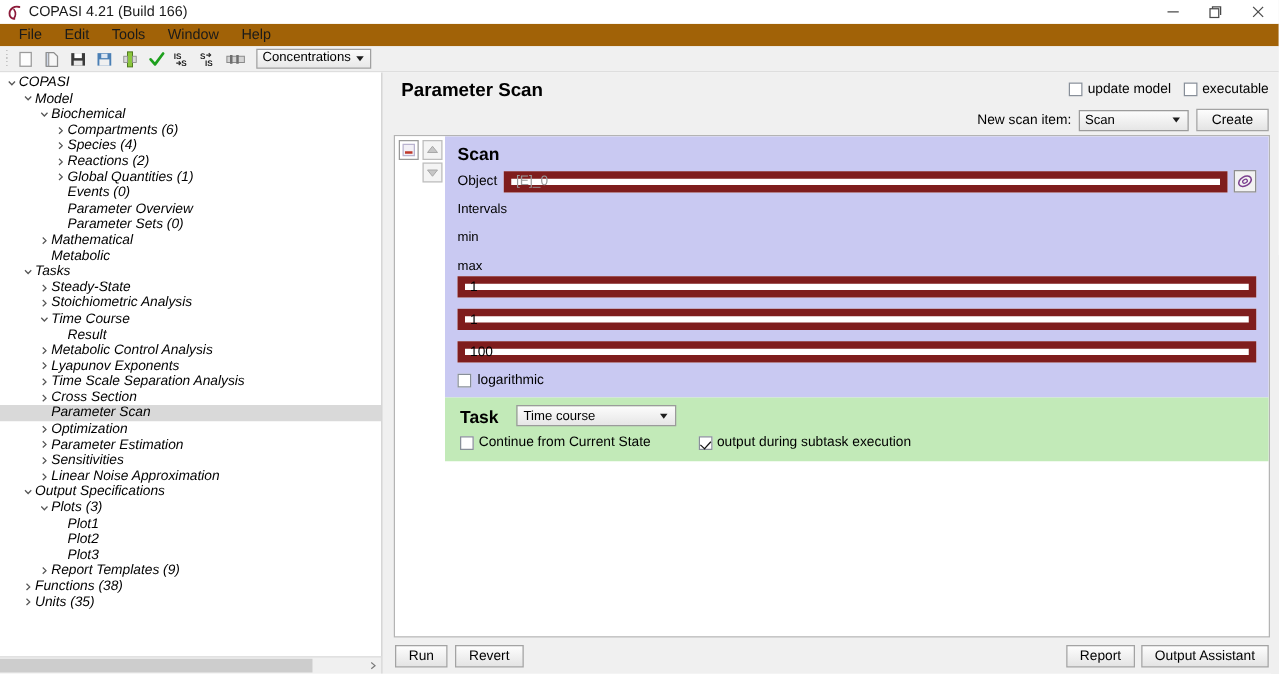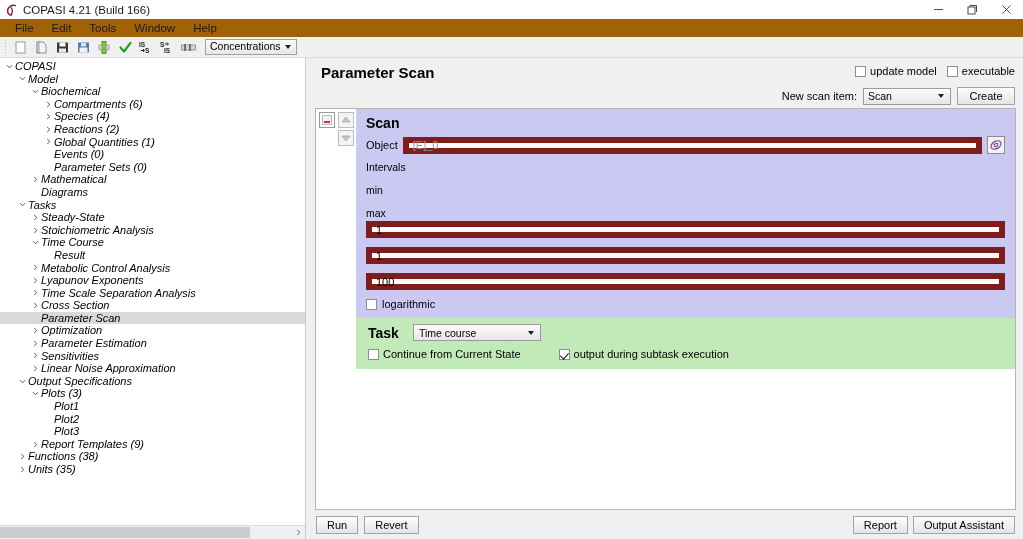--- a/index.html
+++ b/index.html
@@ -507,35 +507,40 @@
             <span class="tlabel">Global Quantities (1)</span>
           </div>
           <div class="tnode">
             <span style="display: inline-block; flex: 0 0 auto; width: 43px;"></span>
             <span class="twist"></span>
             <span class="tlabel">Events (0)</span>
           </div>
           <div class="tnode">
             <span style="display: inline-block; flex: 0 0 auto; width: 43px;"></span>
             <span class="twist"></span>
+            <span class="tlabel">Parameter Overview</span>
+          </div>
+          <div class="tnode">
+            <span style="display: inline-block; flex: 0 0 auto; width: 43px;"></span>
+            <span class="twist"></span>
             <span class="tlabel">Parameter Sets (0)</span>
           </div>
           <div class="tnode">
             <span style="display: inline-block; flex: 0 0 auto; width: 30px;"></span>
             <span class="twist">
               <svg width="7" height="7" viewBox="0 0 7 7">
                 <path d="M2.2 1 L4.8 3.5 L2.2 6" fill="none" stroke="#555" stroke-width="1"></path>
               </svg>
             </span>
             <span class="tlabel">Mathematical</span>
           </div>
           <div class="tnode">
             <span style="display: inline-block; flex: 0 0 auto; width: 30px;"></span>
             <span class="twist"></span>
-            <span class="tlabel">Diagrams</span>
+            <span class="tlabel">Metabolic</span>
           </div>
           <div class="tnode">
             <span style="display: inline-block; flex: 0 0 auto; width: 17px;"></span>
             <span class="twist">
               <svg width="7" height="7" viewBox="0 0 7 7">
                 <path d="M1 2.2 L3.5 4.8 L6 2.2" fill="none" stroke="#555" stroke-width="1"></path>
               </svg>
             </span>
             <span class="tlabel">Tasks</span>
           </div>

